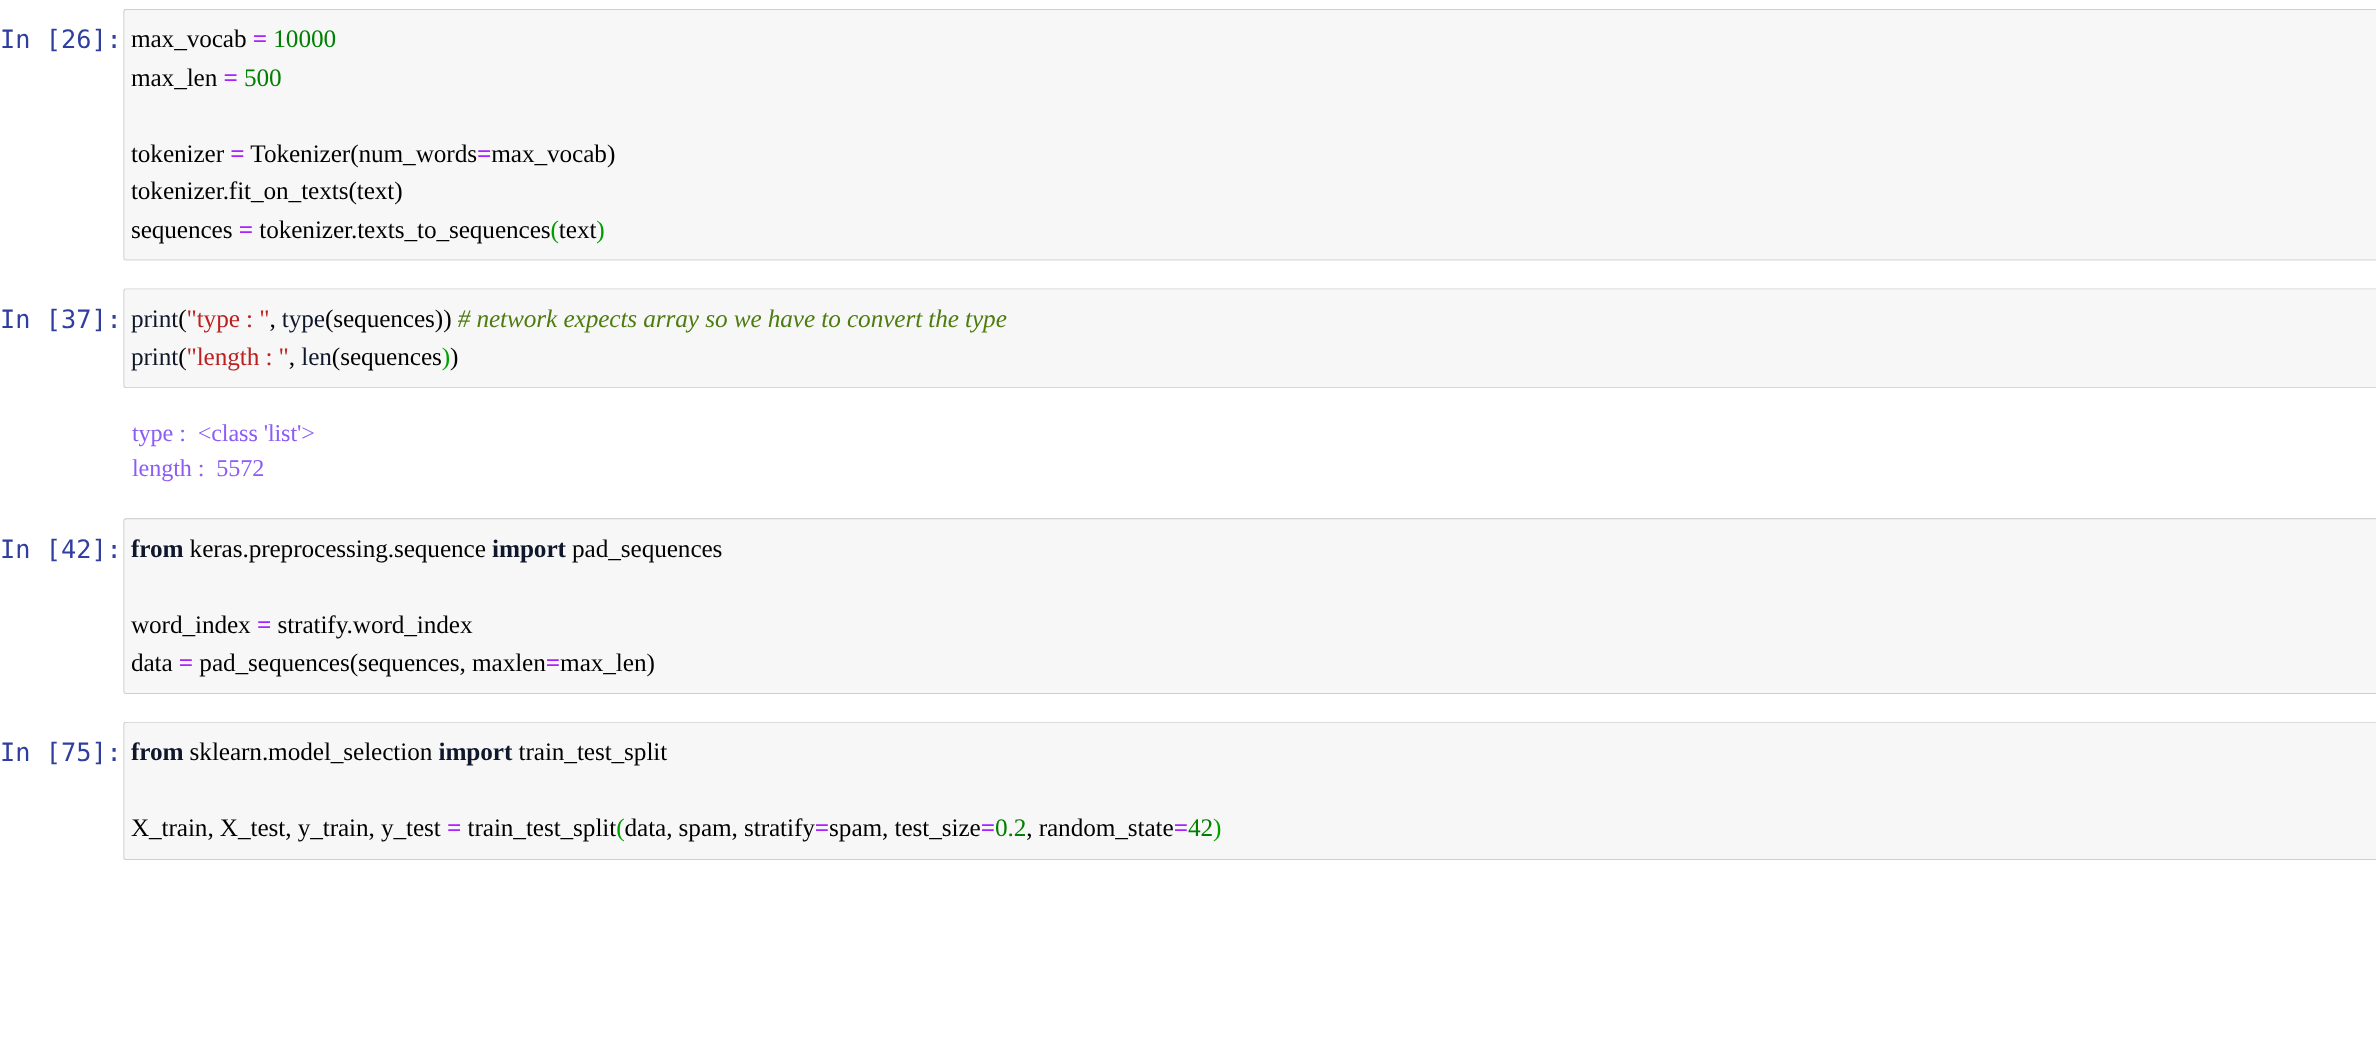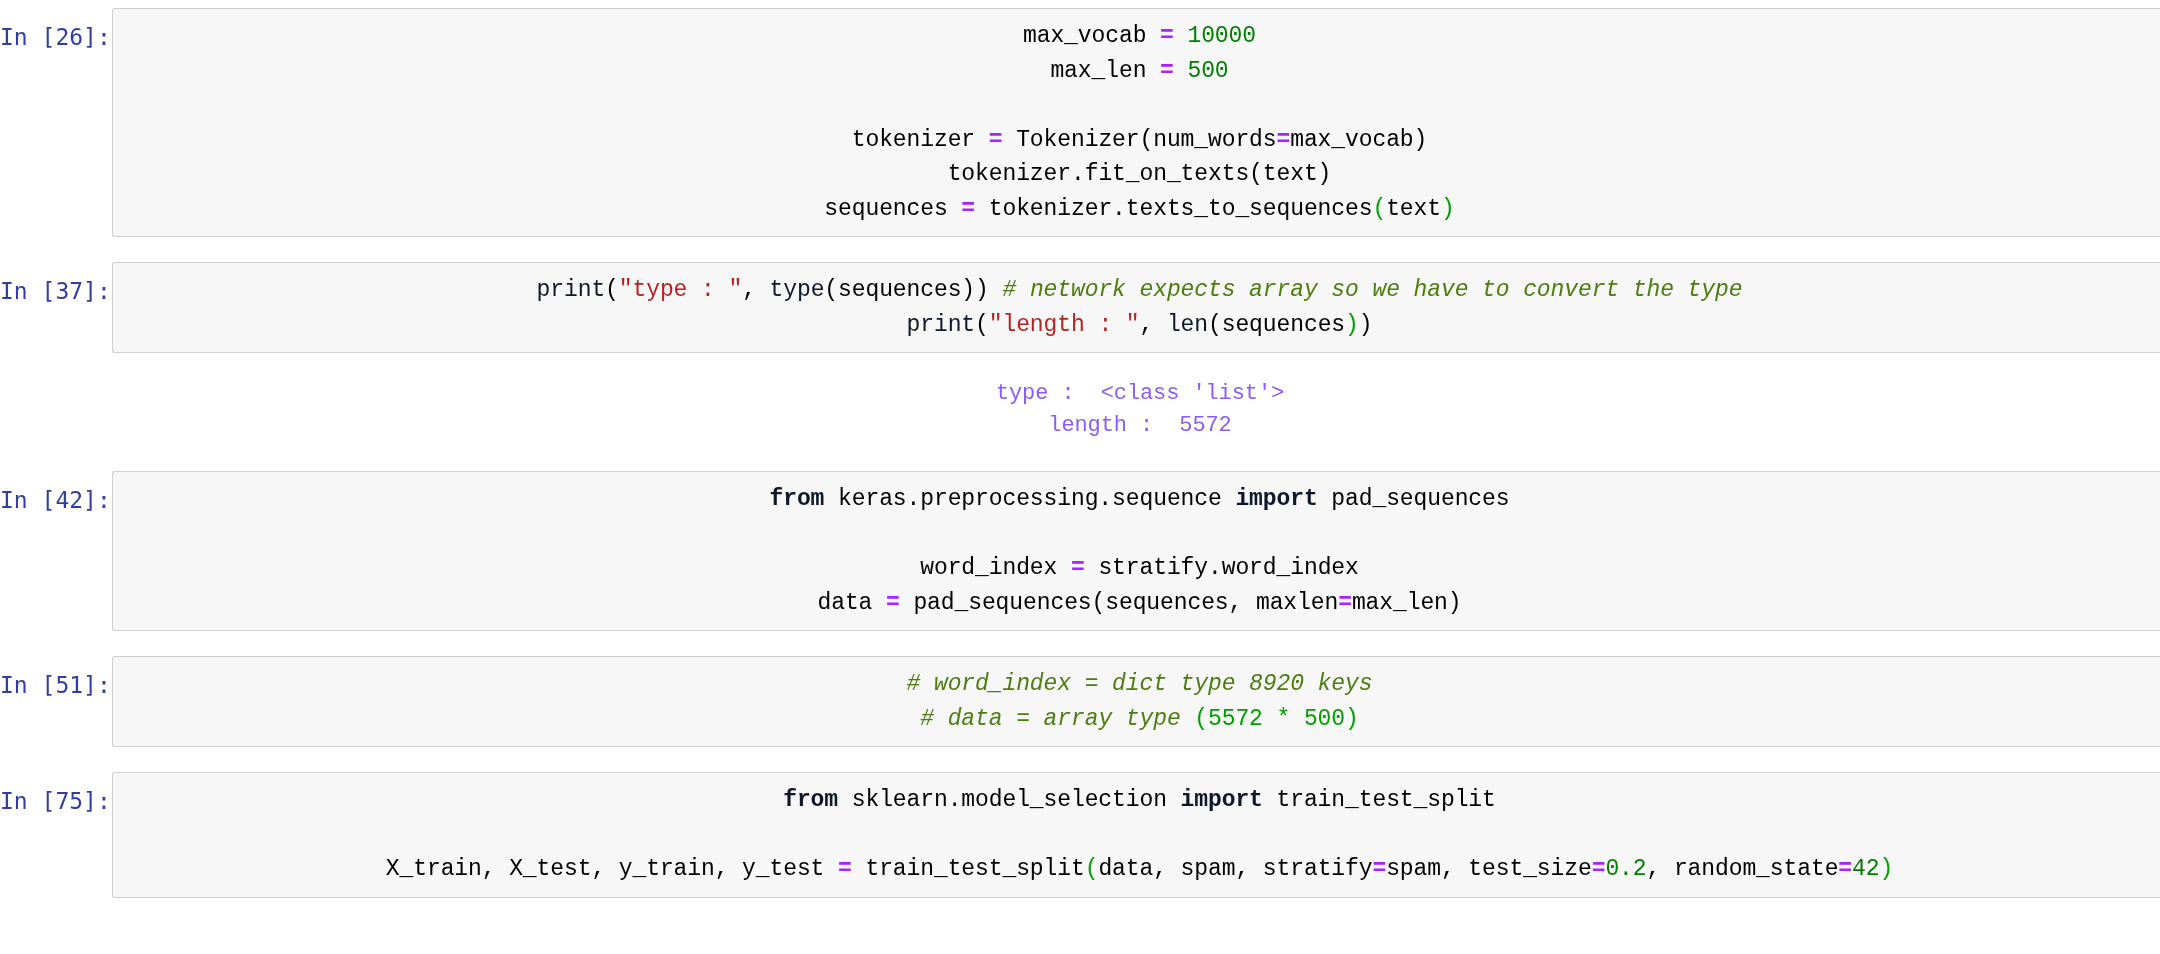--- a/index.html
+++ b/index.html
@@ -77,27 +77,26 @@
     background: #ffffff;
     padding: 9px 0 4px 8px;
     box-sizing: border-box;
     overflow: hidden;
   }
 
   pre.src,
   pre.out {
     margin: 0;
     padding: 0;
-    font-family: Liberation Mono, monospace;
+    font-family: Liberation Serif, serif;
     font-size: 23px;
     line-height: 34.5px;
     white-space: pre;
     color: #000000;
     letter-spacing: -0.1px;
-    text-align: center;
   }
   pre.out {
     color: #8b5cf6;
     font-size: 22px;
     line-height: 32px;
   }
 
   
   .k  { color: #0f172a; font-weight: bold; }   
   .nb { color: #0f172a; }                      
@@ -140,27 +139,20 @@
     <div class="cell cell-code">
       <div class="prompt">In [42]:</div>
       <div class="input-area">
         <pre class="src"><span class="k">from</span><span class="n"> keras.preprocessing.sequence </span><span class="k">import</span><span class="n"> pad_sequences</span>
 
 <span class="n">word_index </span><span class="o">=</span><span class="n"> stratify.word_index</span>
 <span class="n">data </span><span class="o">=</span><span class="n"> pad_sequences(sequences, maxlen</span><span class="o">=</span><span class="n">max_len)</span></pre>
       </div>
     </div>
     <div class="cell cell-code">
-      <div class="prompt">In [51]:</div>
-      <div class="input-area">
-        <pre class="src"><span class="c"># word_index = dict type 8920 keys</span>
-<span class="c"># data = array type </span><span class="p">(5572 * 500)</span></pre>
-      </div>
-    </div>
-    <div class="cell cell-code">
       <div class="prompt">In [75]:</div>
       <div class="input-area">
         <pre class="src"><span class="k">from</span><span class="n"> sklearn.model_selection </span><span class="k">import</span><span class="n"> train_test_split</span>
 
 <span class="n">X_train, X_test, y_train, y_test </span><span class="o">=</span><span class="n"> train_test_split</span><span class="p">(</span><span class="n">data, spam, stratify</span><span class="o">=</span><span class="n">spam, test_size</span><span class="o">=</span><span class="mi">0.2</span><span class="n">, random_state</span><span class="o">=</span><span class="mi">42</span><span class="p">)</span></pre>
       </div>
     </div>
   </div>
 
 </body></html>

